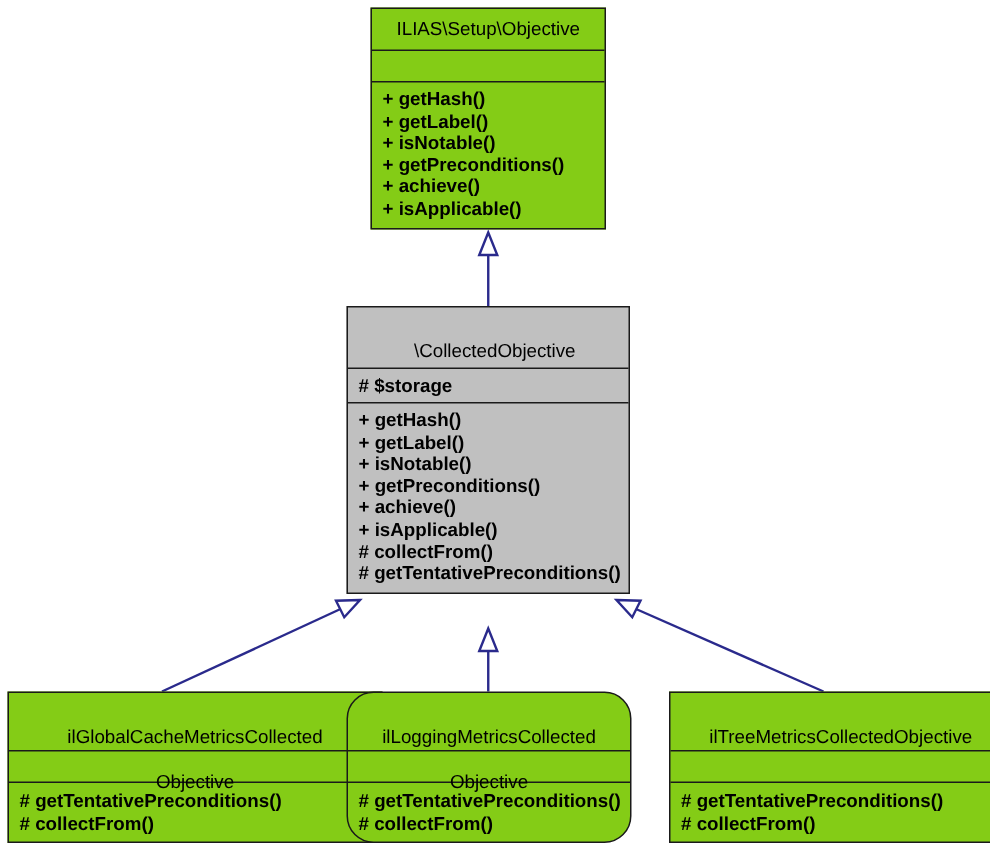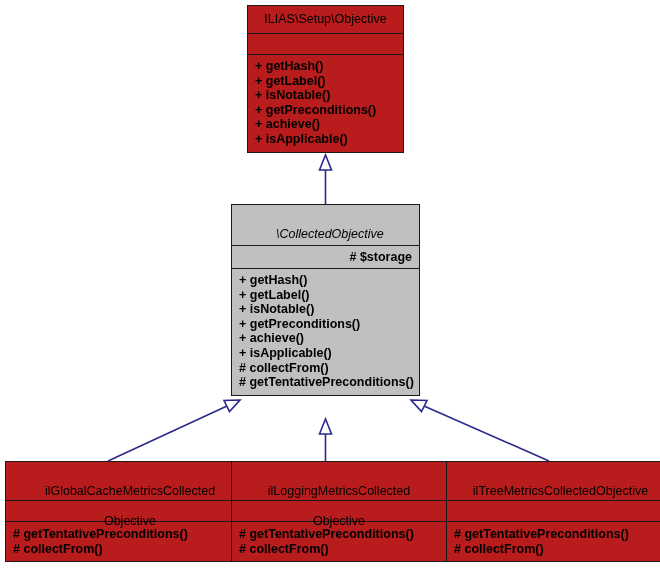--- a/index.html
+++ b/index.html
@@ -24,21 +24,21 @@
     left: 0;
     top: 0;
     width: 660px;
     height: 573px;
     pointer-events: none;
   }
   .uml-class {
     position: absolute;
     box-sizing: border-box;
     border: 1px solid #1a1a1a;
-    background: #b91c1c;
+    background: #84cc16;
     z-index: 2;
   }
   .uml-class.highlight {
     background: #c0c0c0;
   }
   .class-name {
     box-sizing: border-box;
     text-align: center;
     font-size: 12.5px;
     line-height: 15px;
@@ -71,27 +71,27 @@
   #class-objective .empty-compartment { height: 20px; }
 
   
   #class-collected-objective { left: 231px; top: 204px; width: 189px; }
   #class-collected-objective .class-name {
     height: 40px;
     text-align: left;
     padding-left: 8px;
     padding-top: 7px;
   }
-  #class-collected-objective .class-name .ln2 { padding-left: 36px; display: block; font-style: italic; }
-  #class-collected-objective .attr-box { height: 23px; padding-top: 4px; text-align: right; }
+  #class-collected-objective .class-name .ln2 { padding-left: 36px; display: block; }
+  #class-collected-objective .attr-box { height: 23px; padding-top: 4px; }
 
   
   .leaf { top: 461px; }
   #class-globalcache { left: 5px; width: 250px; }
-  #class-logging { left: 231px; width: 216px; }
+  #class-logging { left: 231px; width: 190px; border-radius: 18px; }
   #class-tree { left: 446px; width: 229px; }
   .leaf .class-name { height: 38px; padding-top: 7px; }
   .leaf .empty-compartment { height: 20px; }
   .leaf .oper-box { padding-top: 5px; }
 </style>
 </head>
 <body>
 
 <div id="diagram">
 

